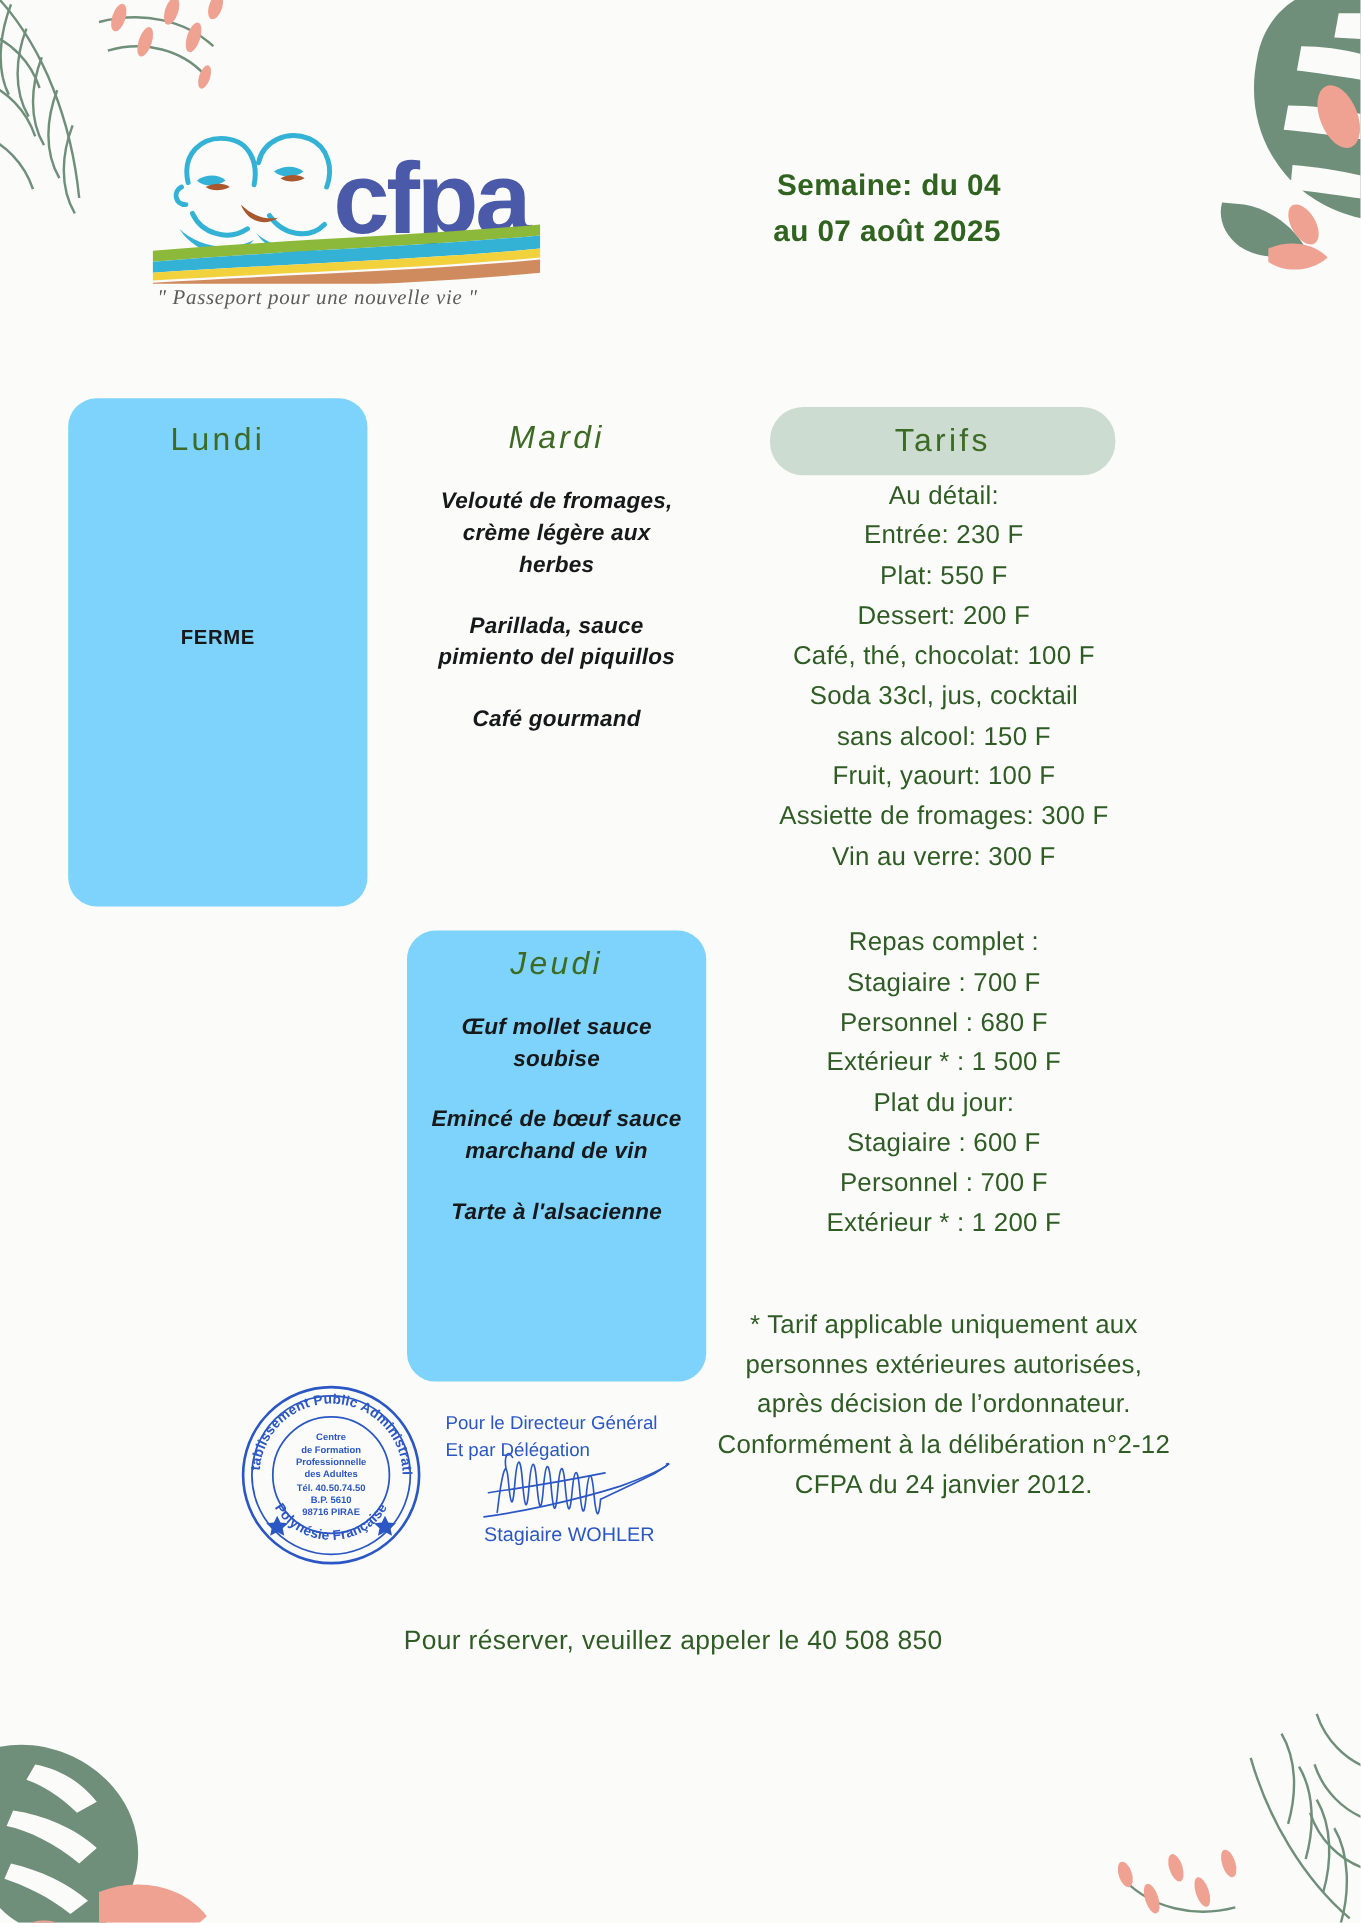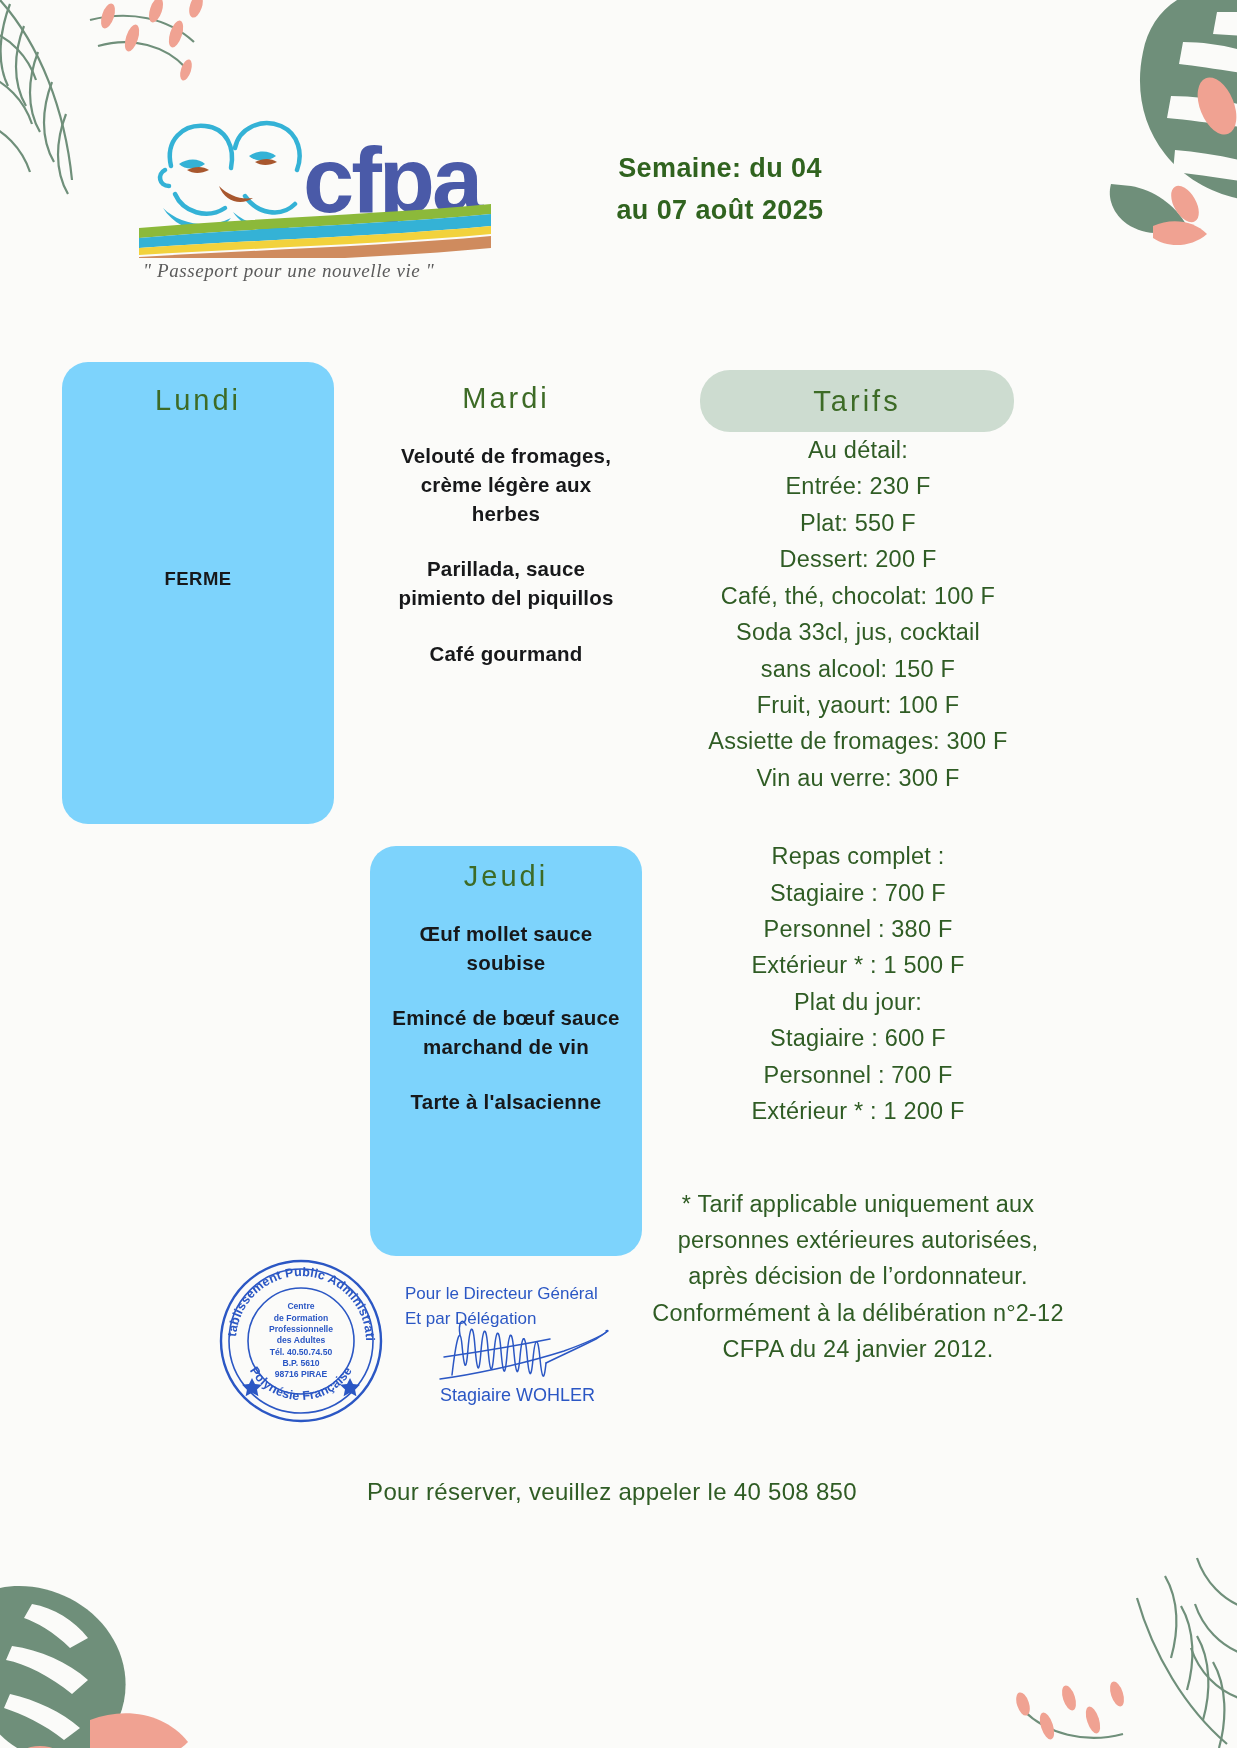--- a/index.html
+++ b/index.html
@@ -45,31 +45,31 @@
     letter-spacing: .6px;
     margin-top: 2px;
     padding-left: 8px;
     white-space: nowrap;
   }
   .week-title {
     position: absolute;
     left: 530px;
     top: 48px;
     width: 380px;
-    text-align: center;
+    text-align: right;
     font-size: 27px;
     font-weight: bold;
     color: #30631f;
     line-height: 1.55;
     letter-spacing: .4px;
   }
 
   
   .col-days-left  { position: absolute; left: 62px;  top: 362px; width: 272px; }
-  .col-days-right { position: absolute; left: 370px; top: 362px; width: 272px; }
+  .col-days-right { position: absolute; left: 370px; top: 362px; width: 272px; font-style: italic; }
   .col-tarifs     { position: absolute; left: 648px; top: 362px; width: 420px; }
 
   .daycard {
     border-radius: 26px;
     padding: 22px 14px 26px;
     box-sizing: border-box;
     text-align: center;
   }
   .daycard.filled { background: #7dd3fc; }
   .daycard.plain  { background: transparent; }
@@ -353,21 +353,21 @@
       <div>Soda 33cl, jus, cocktail</div>
       <div>sans alcool: 150 F</div>
       <div>Fruit, yaourt: 100 F</div>
       <div>Assiette de fromages: 300 F</div>
       <div>Vin au verre: 300 F</div>
     </div>
 
     <div class="tarifs-block tarifs-repas">
       <div>Repas complet :</div>
       <div>Stagiaire : 700 F</div>
-      <div>Personnel : 380 F</div>
+      <div>Personnel : 680 F</div>
       <div>Extérieur * : 1 500 F</div>
       <div>Plat du jour:</div>
       <div>Stagiaire : 600 F</div>
       <div>Personnel : 700 F</div>
       <div>Extérieur * : 1 200 F</div>
     </div>
 
     <div class="tarifs-block tarifs-note">
       <div>* Tarif applicable uniquement aux personnes extérieures autorisées, après décision de l’ordonnateur. Conformément à la délibération n°2-12 CFPA du 24 janvier 2012.</div>
     </div>

